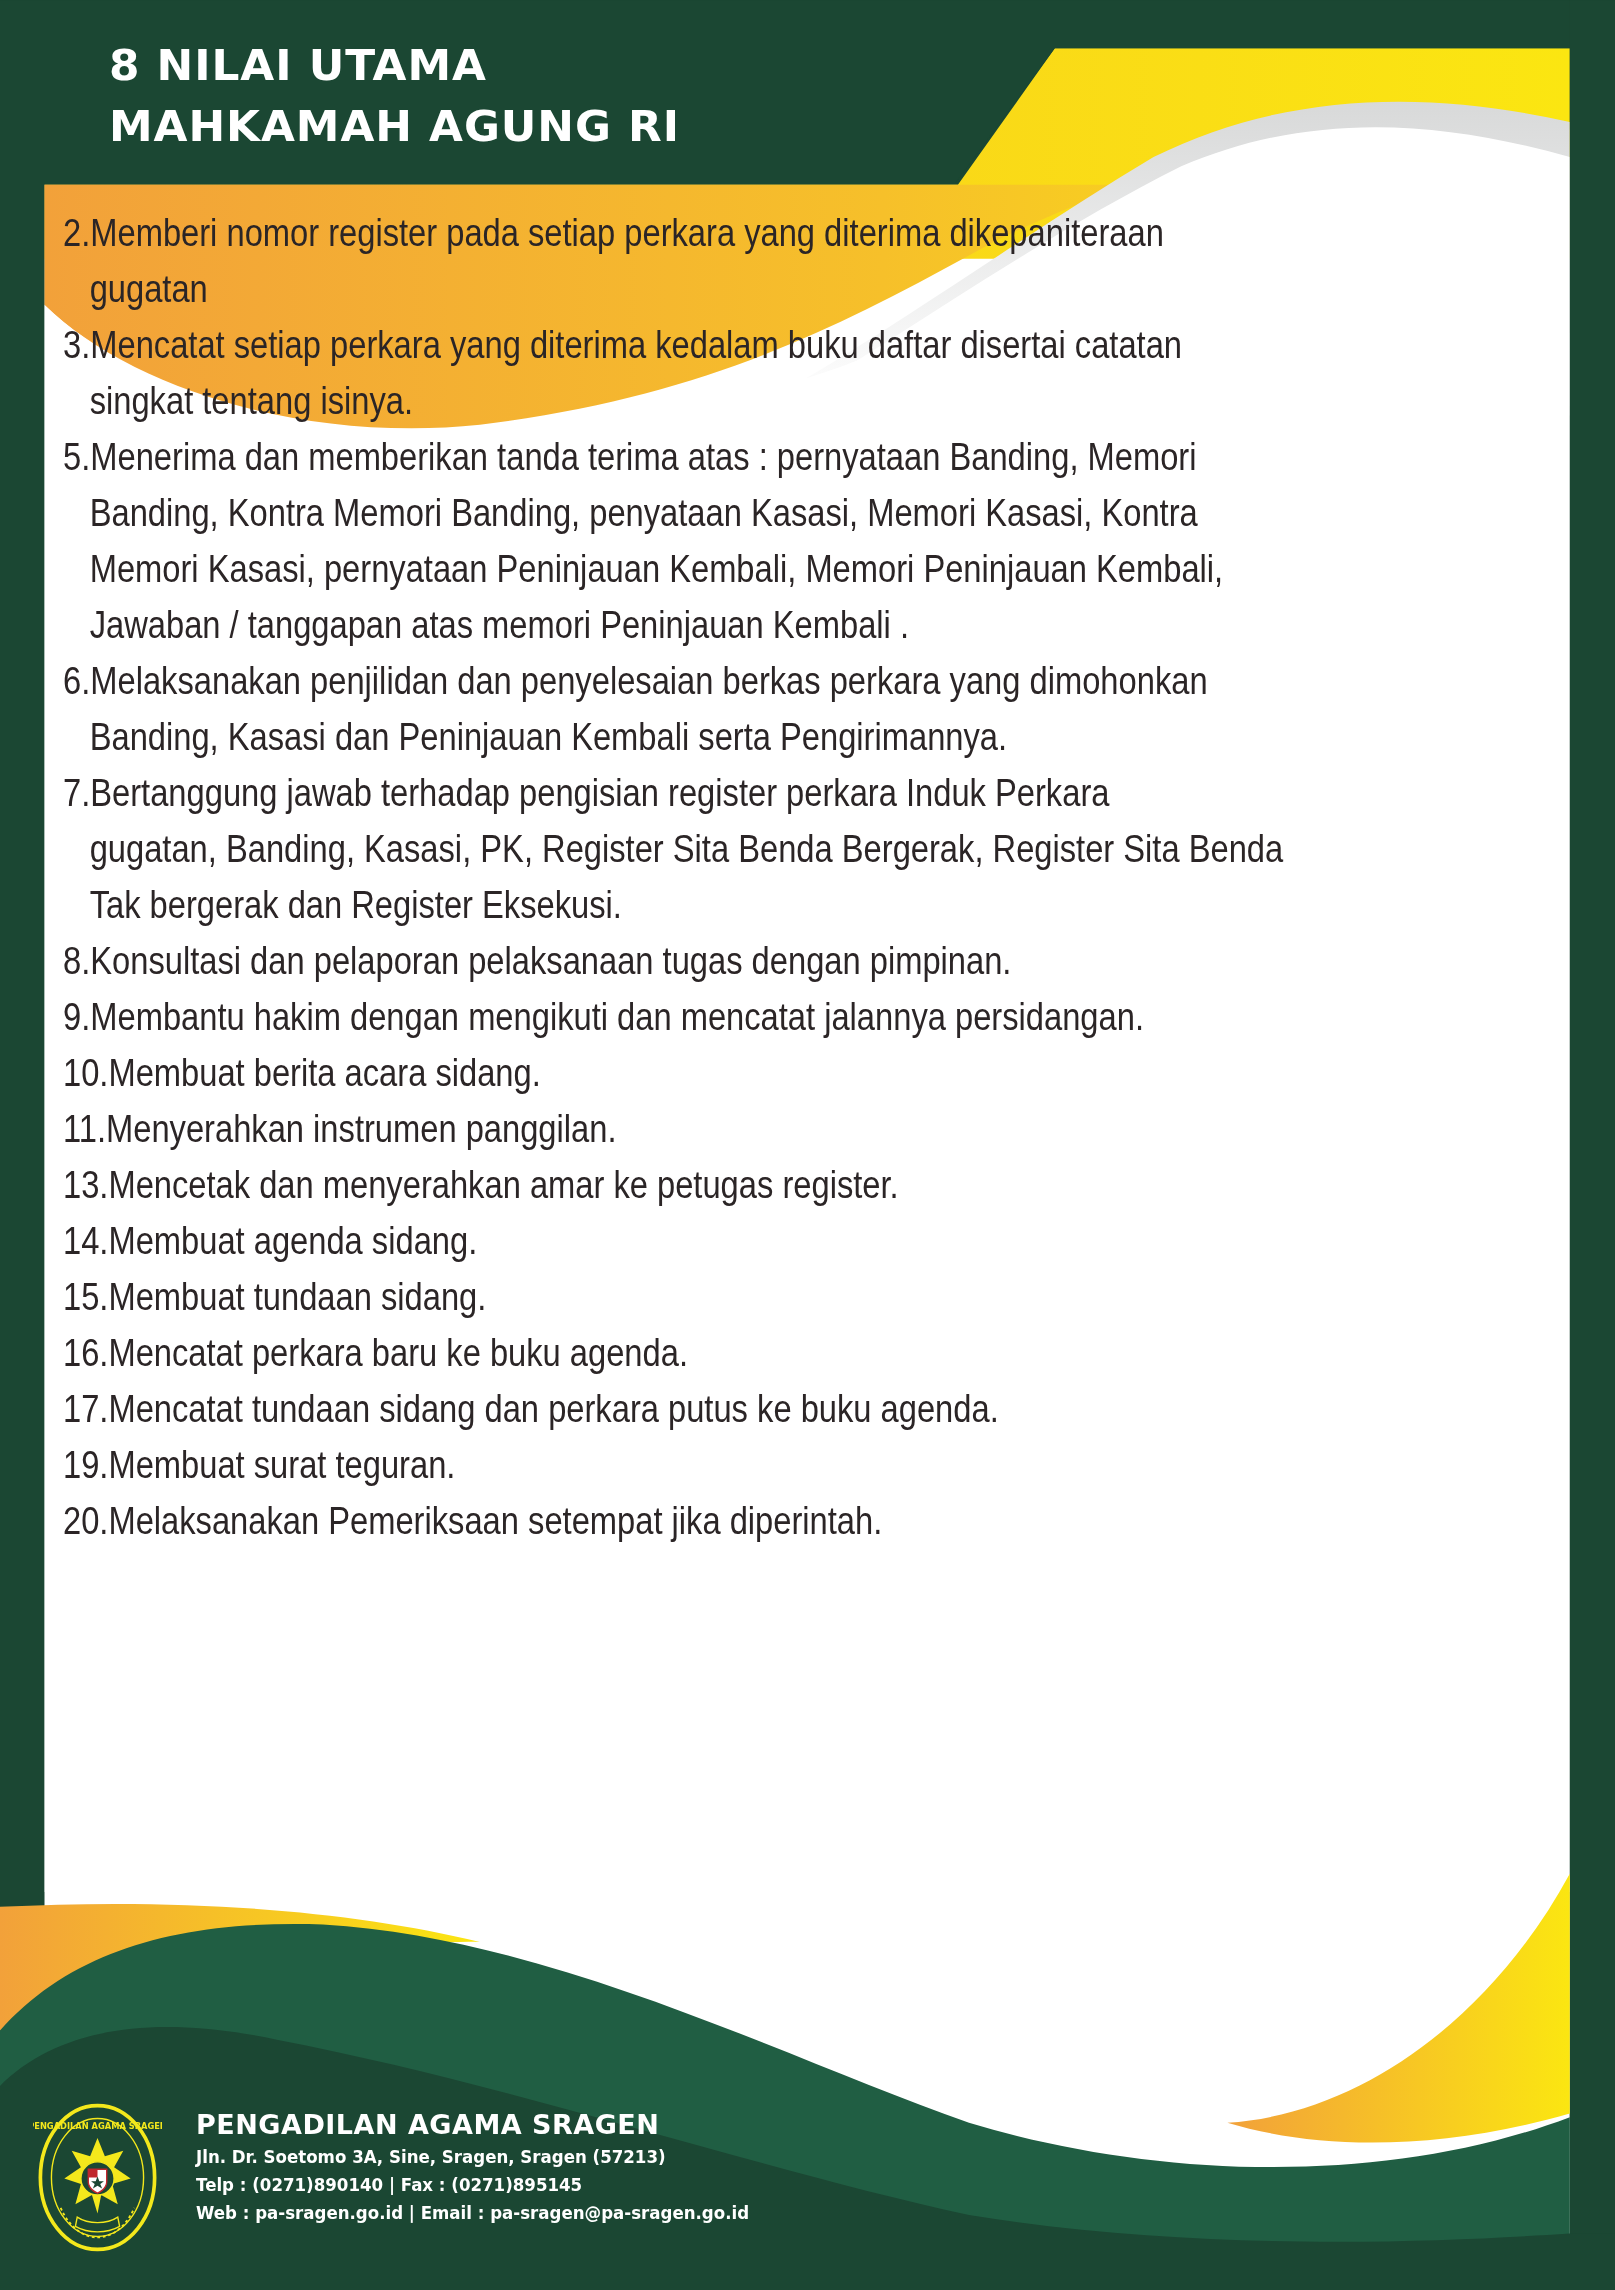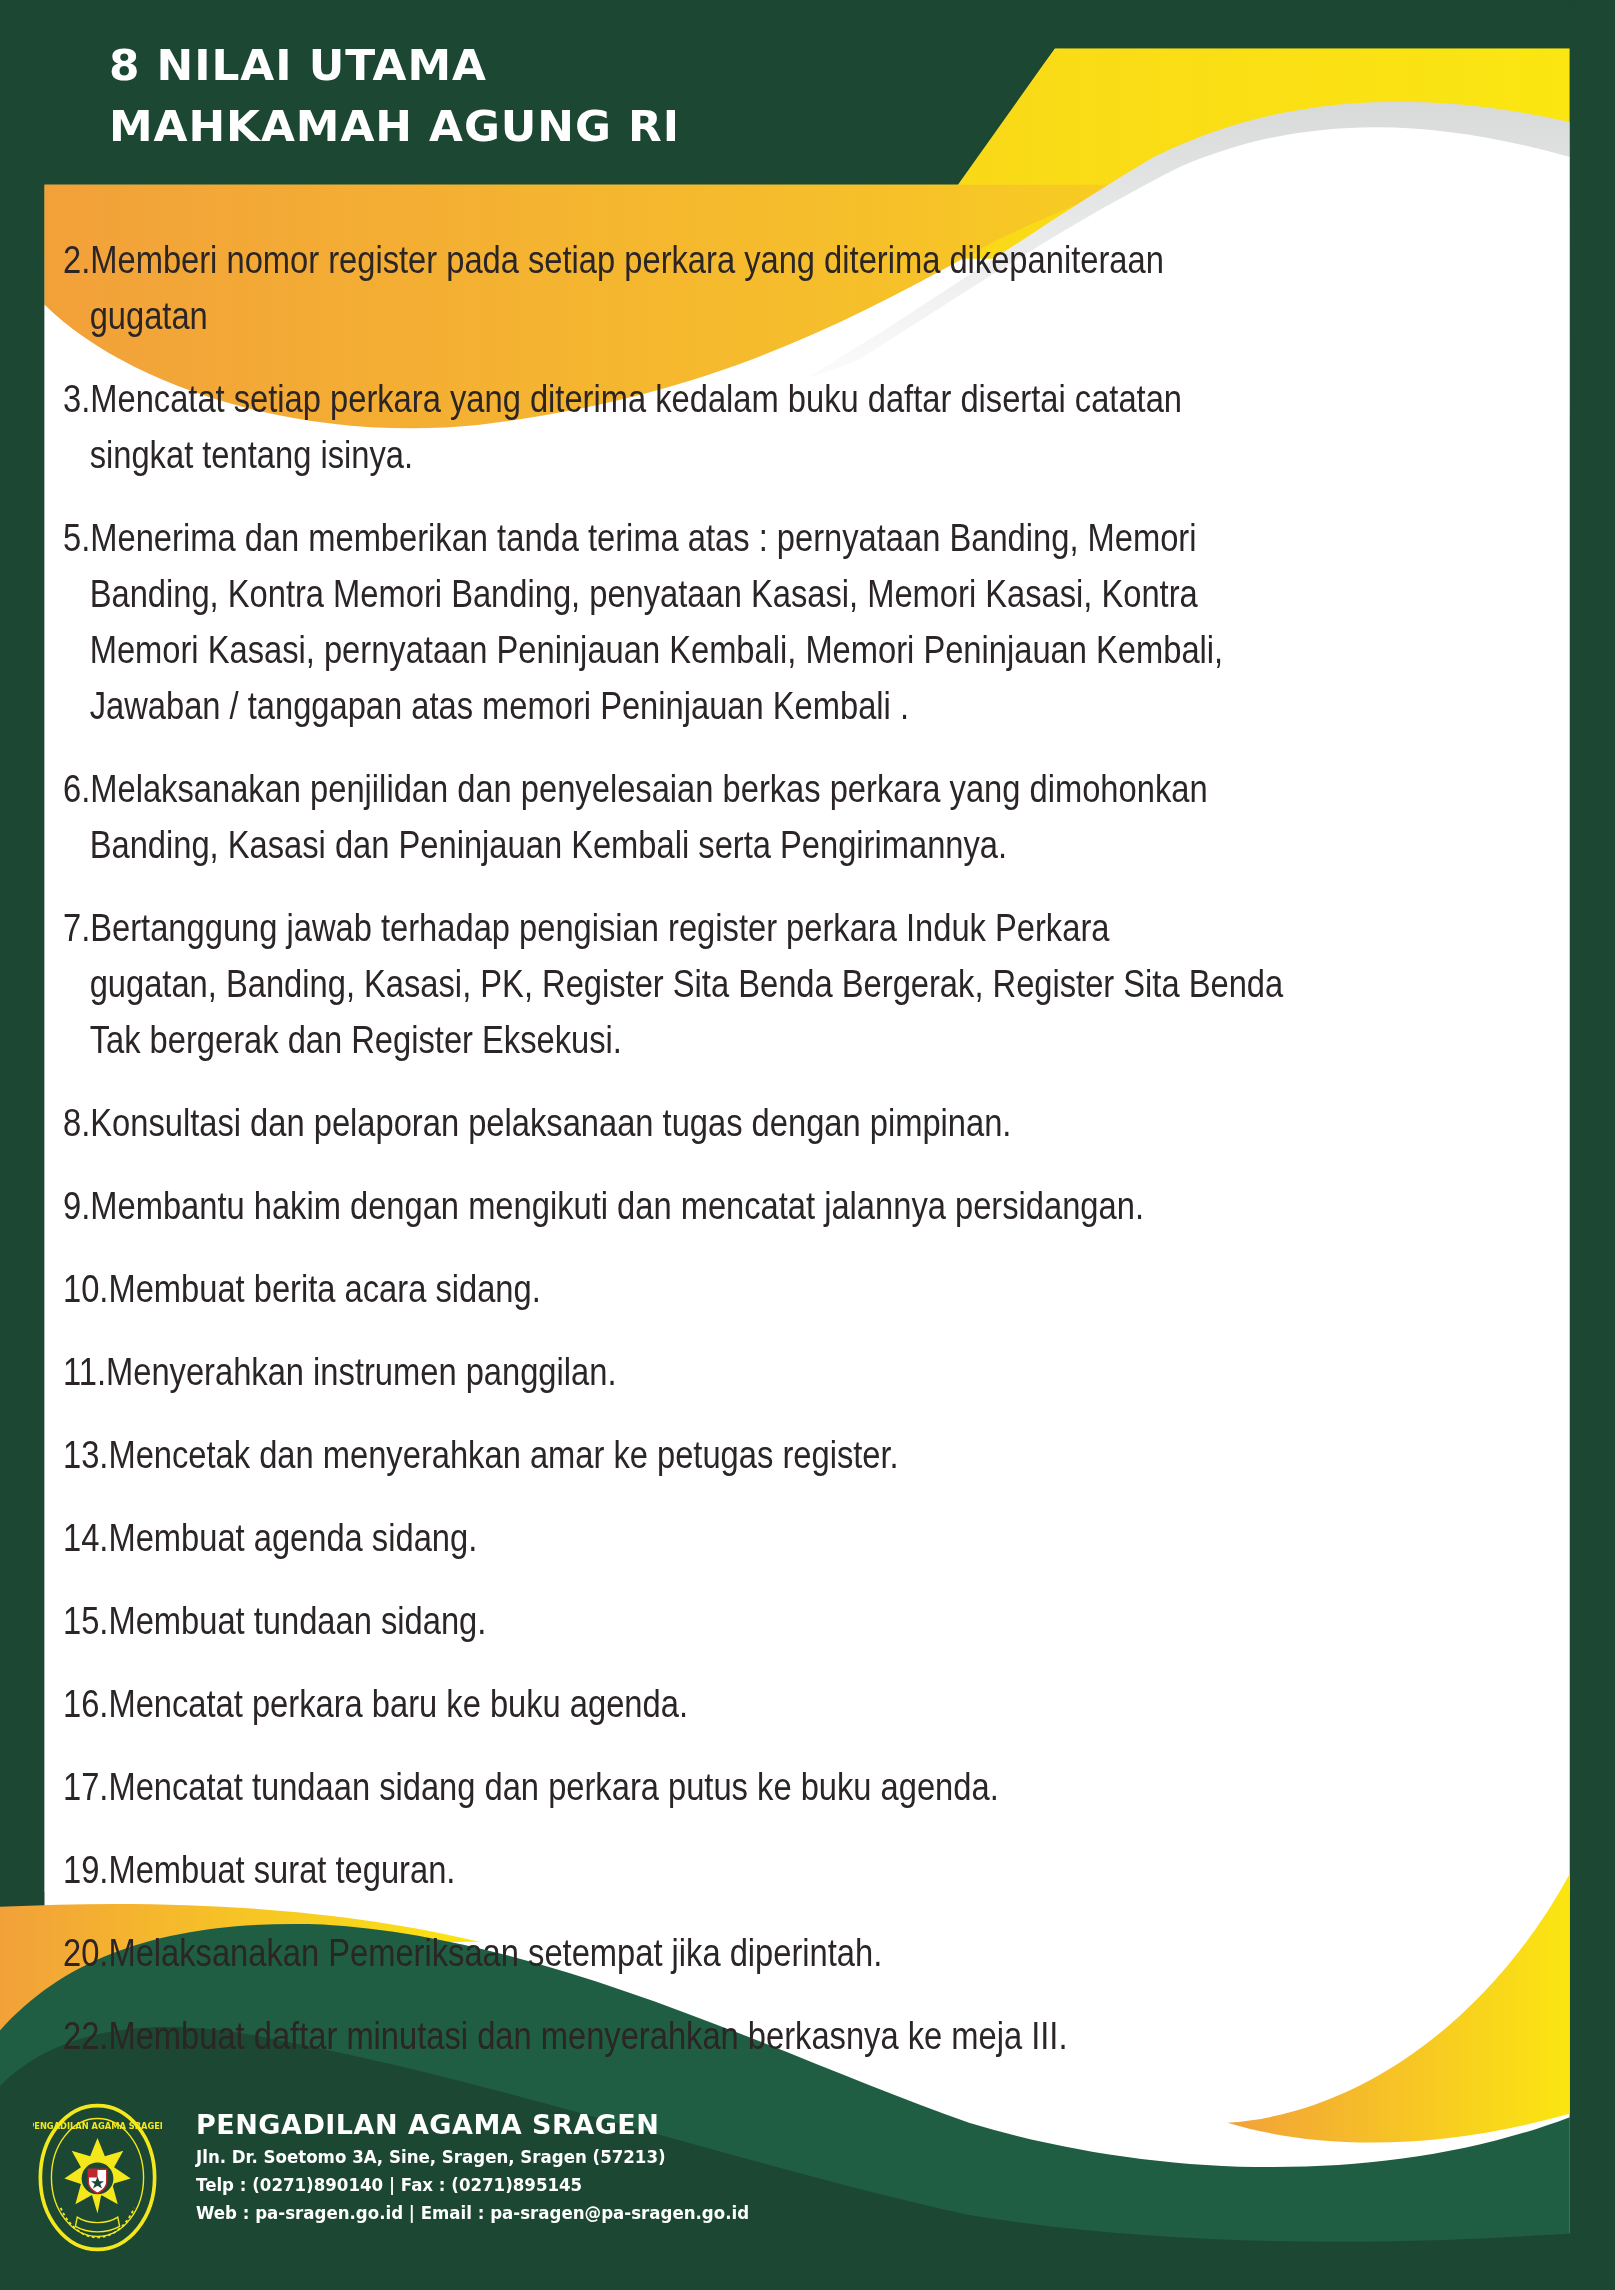--- a/index.html
+++ b/index.html
@@ -1,21 +1,21 @@
 <!DOCTYPE html>
 <html style="font-size:14.8px"><head>
 <meta charset="utf-8">
 <style>
   html, body { margin:0; padding:0; }
   body { width:1615px; height:2291px; position:relative; overflow:hidden; background:#1b4733; font-family:"Liberation Sans", sans-serif; }
   .bg-svg { position:absolute; left:0; top:0; width:1615px; height:2291px; }
   .title { position:absolute; left:109px; top:35px; color:#ffffff; font-family:"DejaVu Sans", sans-serif; font-weight:bold; font-size:43px; line-height:61px; letter-spacing:0.9px; transform:scaleX(1.02); transform-origin:left; }
   .title div { white-space:nowrap; }
   .list { position:absolute; left:63px; top:205px; width:1500px; color:#2b2526; font-family:"Liberation Sans", sans-serif; font-size:38px; line-height:56px; }
-  .item { display:flex; white-space:nowrap;margin-top:27px; }
+  .item { display:flex; white-space:nowrap; }
   .item .text { white-space:normal; }
   .item .line { display:block; white-space:nowrap; transform:scaleX(0.86); transform-origin:left; }
   .item .cont { padding-left:31px; }
   .footer { position:absolute; left:196px; top:2106px; color:#ffffff; font-family:"DejaVu Sans", sans-serif; }
   .footer .org { font-weight:bold; font-size:27px; line-height:37px; letter-spacing:0.5px; }
   .footer .info { font-weight:bold; font-size:17.5px; line-height:28px; transform:scaleX(0.95); transform-origin:left; white-space:nowrap; }
   .logo { position:absolute; left:33px; top:2099px; width:129px; height:157px; }
 </style>
 </head>
 <body>
@@ -155,25 +155,20 @@
     <div class="item">
       <div class="text">
         <span class="line"><span>19.</span><span>Membuat surat teguran.</span></span>
       </div>
     </div>
     <div class="item">
       <div class="text">
         <span class="line"><span>20.</span><span>Melaksanakan Pemeriksaan setempat jika diperintah.</span></span>
       </div>
     </div>
-    <div class="item">
-      <div class="text">
-        <span class="line"><span>22.</span><span>Membuat daftar minutasi dan menyerahkan berkasnya ke meja III.</span></span>
-      </div>
-    </div>
   </div>
 
 <svg class="logo" viewBox="0 0 140 170" xmlns="http://www.w3.org/2000/svg">
   <ellipse cx="70" cy="85" rx="62" ry="78" fill="none" stroke="#f4e81c" stroke-width="4"></ellipse>
   <ellipse cx="70" cy="85" rx="50" ry="64" fill="none" stroke="#f4e81c" stroke-width="1.5"></ellipse>
   <g fill="#f4e81c">
     <polygon points="70,42 78,62 98,56 88,74 106,86 86,92 92,114 74,104 70,124 64,104 46,114 52,92 34,86 52,74 42,56 62,62"></polygon>
   </g>
   <circle cx="70" cy="86" r="18" fill="#1b4733" stroke="#f4e81c" stroke-width="1.5"></circle>
   <path d="M60 76 L80 76 L80 90 C80 98 70 102 70 102 C70 102 60 98 60 90 Z" fill="#ffffff" stroke="#c0272d" stroke-width="1.5"></path>

